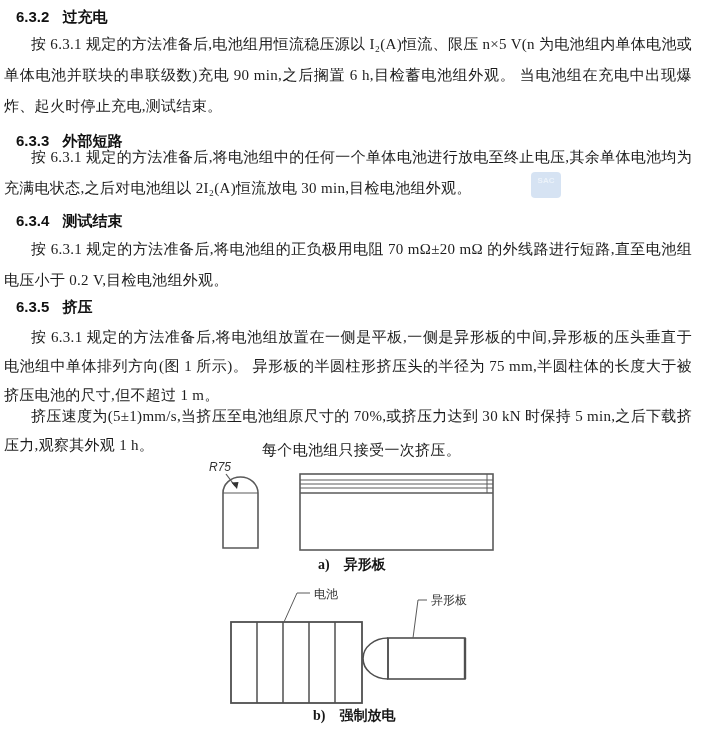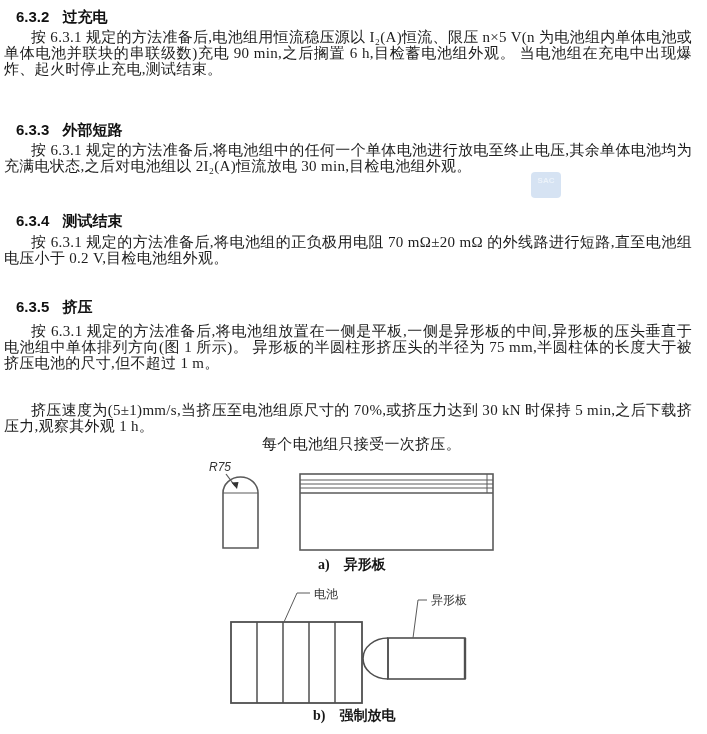--- a/index.html
+++ b/index.html
@@ -12,25 +12,25 @@
   .abs{position:absolute;}
   .heading{
     left:16px;
     display:flex;gap:13px;align-items:flex-start;
     font-family:"Liberation Sans","DejaVu Sans",sans-serif;
     font-weight:bold;font-size:15px;color:#111;
     white-space:nowrap;
   }
   .para{
     left:4px;width:688px;
-    font-size:15px;line-height:16px;
+    font-size:15px;line-height:31px;
     text-align:justify;text-indent:27px;
     letter-spacing:0.3px;
   }
-  .para-tight{line-height:16px;}
+  .para-tight{line-height:29px;}
   .para-nojust{text-align:center;}
   .watermark{
     left:531px;top:172px;width:30px;height:26px;
     border-radius:4px;opacity:.85;
     display:flex;align-items:flex-start;justify-content:center;
     font-family:"Liberation Sans","DejaVu Sans",sans-serif;
     font-size:8px;font-weight:bold;color:rgba(255,255,255,0.55);
     padding-top:4px;box-sizing:border-box;
   }
   .caption{
@@ -46,21 +46,21 @@
 </style>
 </head>
 <body>
 
 <div class="abs heading" style="top:8px">
   <span>6.3.2</span>
   <span>过充电</span>
 </div>
 <div class="abs para" style="top:29px">按 6.3.1 规定的方法准备后,电池组用恒流稳压源以 I₂(A)恒流、限压 n×5 V(n 为电池组内单体电池或单体电池并联块的串联级数)充电 90 min,之后搁置 6 h,目检蓄电池组外观。 当电池组在充电中出现爆炸、起火时停止充电,测试结束。</div>
 
-<div class="abs heading" style="top:121px">
+<div class="abs heading" style="top:132px">
   <span>6.3.3</span>
   <span>外部短路</span>
 </div>
 <div class="abs para" style="top:142px">按 6.3.1 规定的方法准备后,将电池组中的任何一个单体电池进行放电至终止电压,其余单体电池均为充满电状态,之后对电池组以 2I₂(A)恒流放电 30 min,目检电池组外观。</div>
 
 <div class="abs watermark" style="background:#cfdff2">SAC</div>
 
 <div class="abs heading" style="top:212px">
   <span>6.3.4</span>
   <span>测试结束</span>

